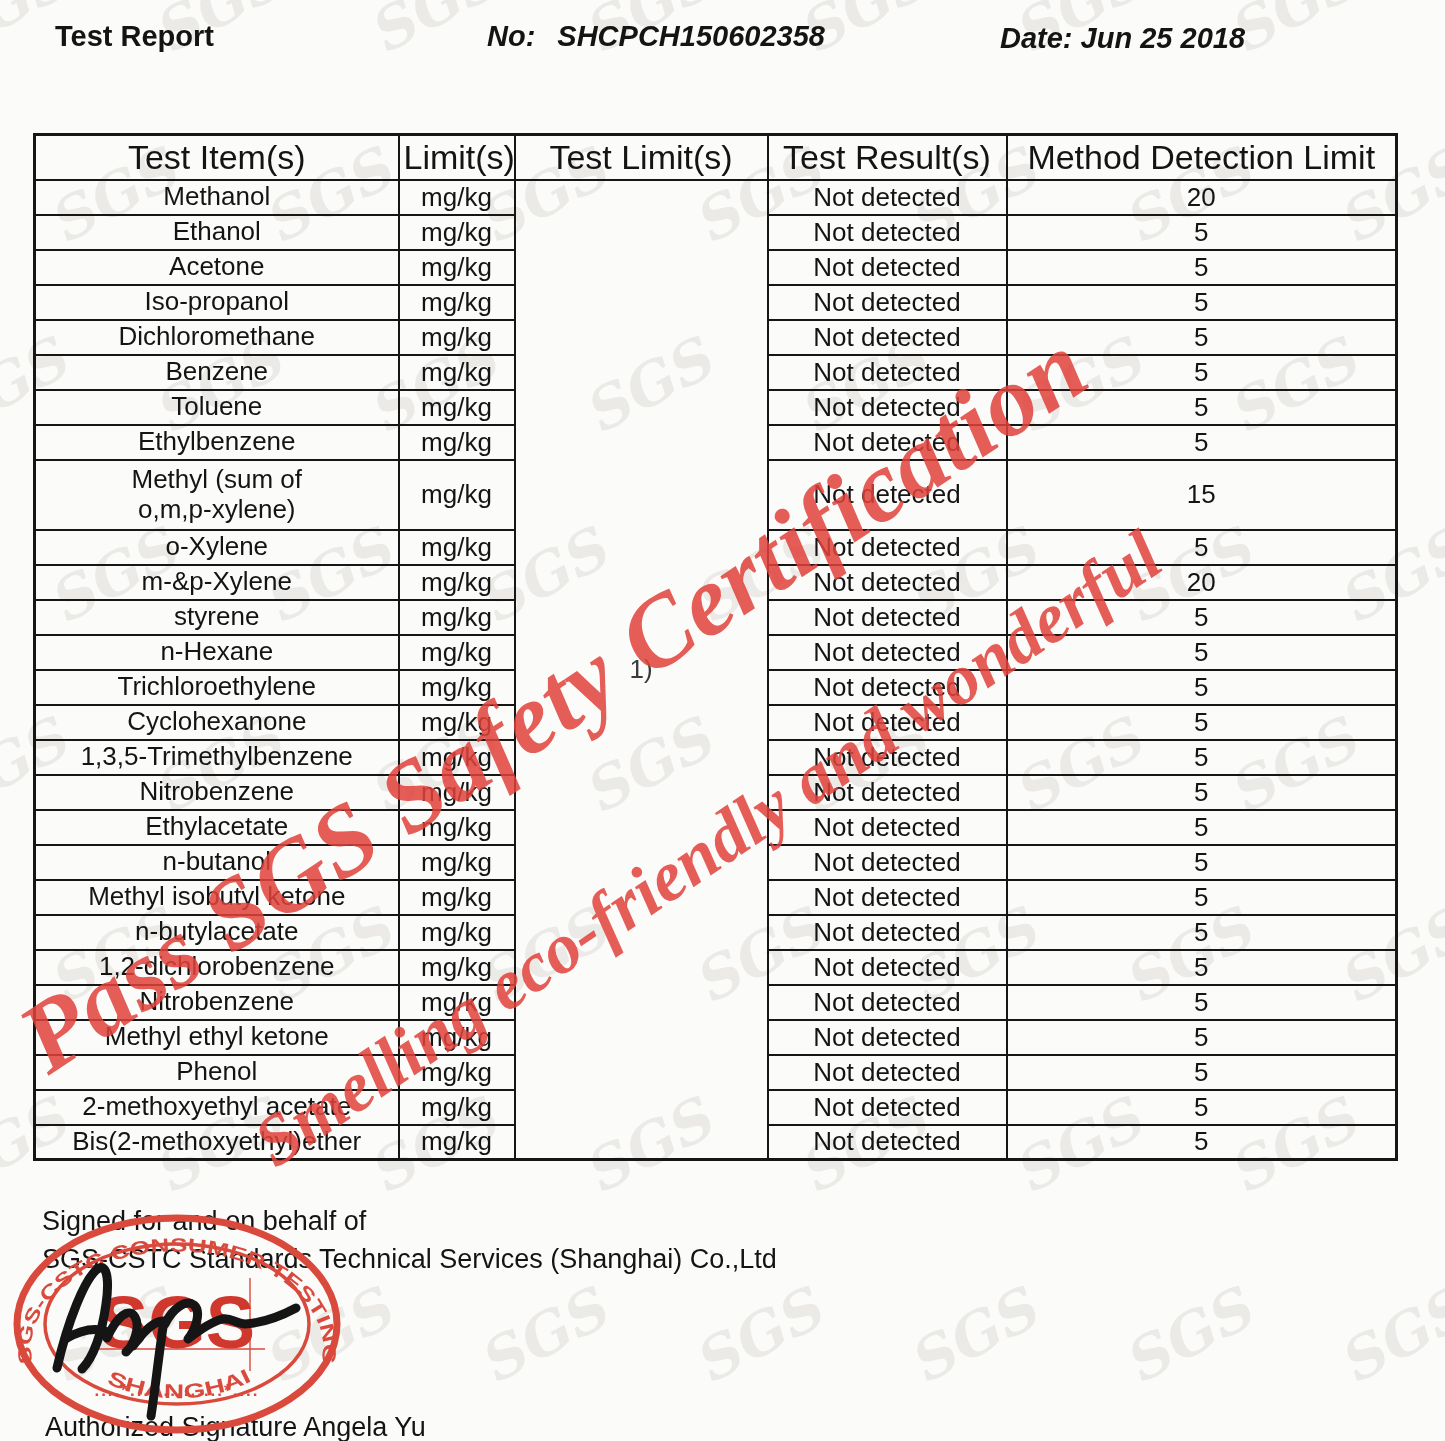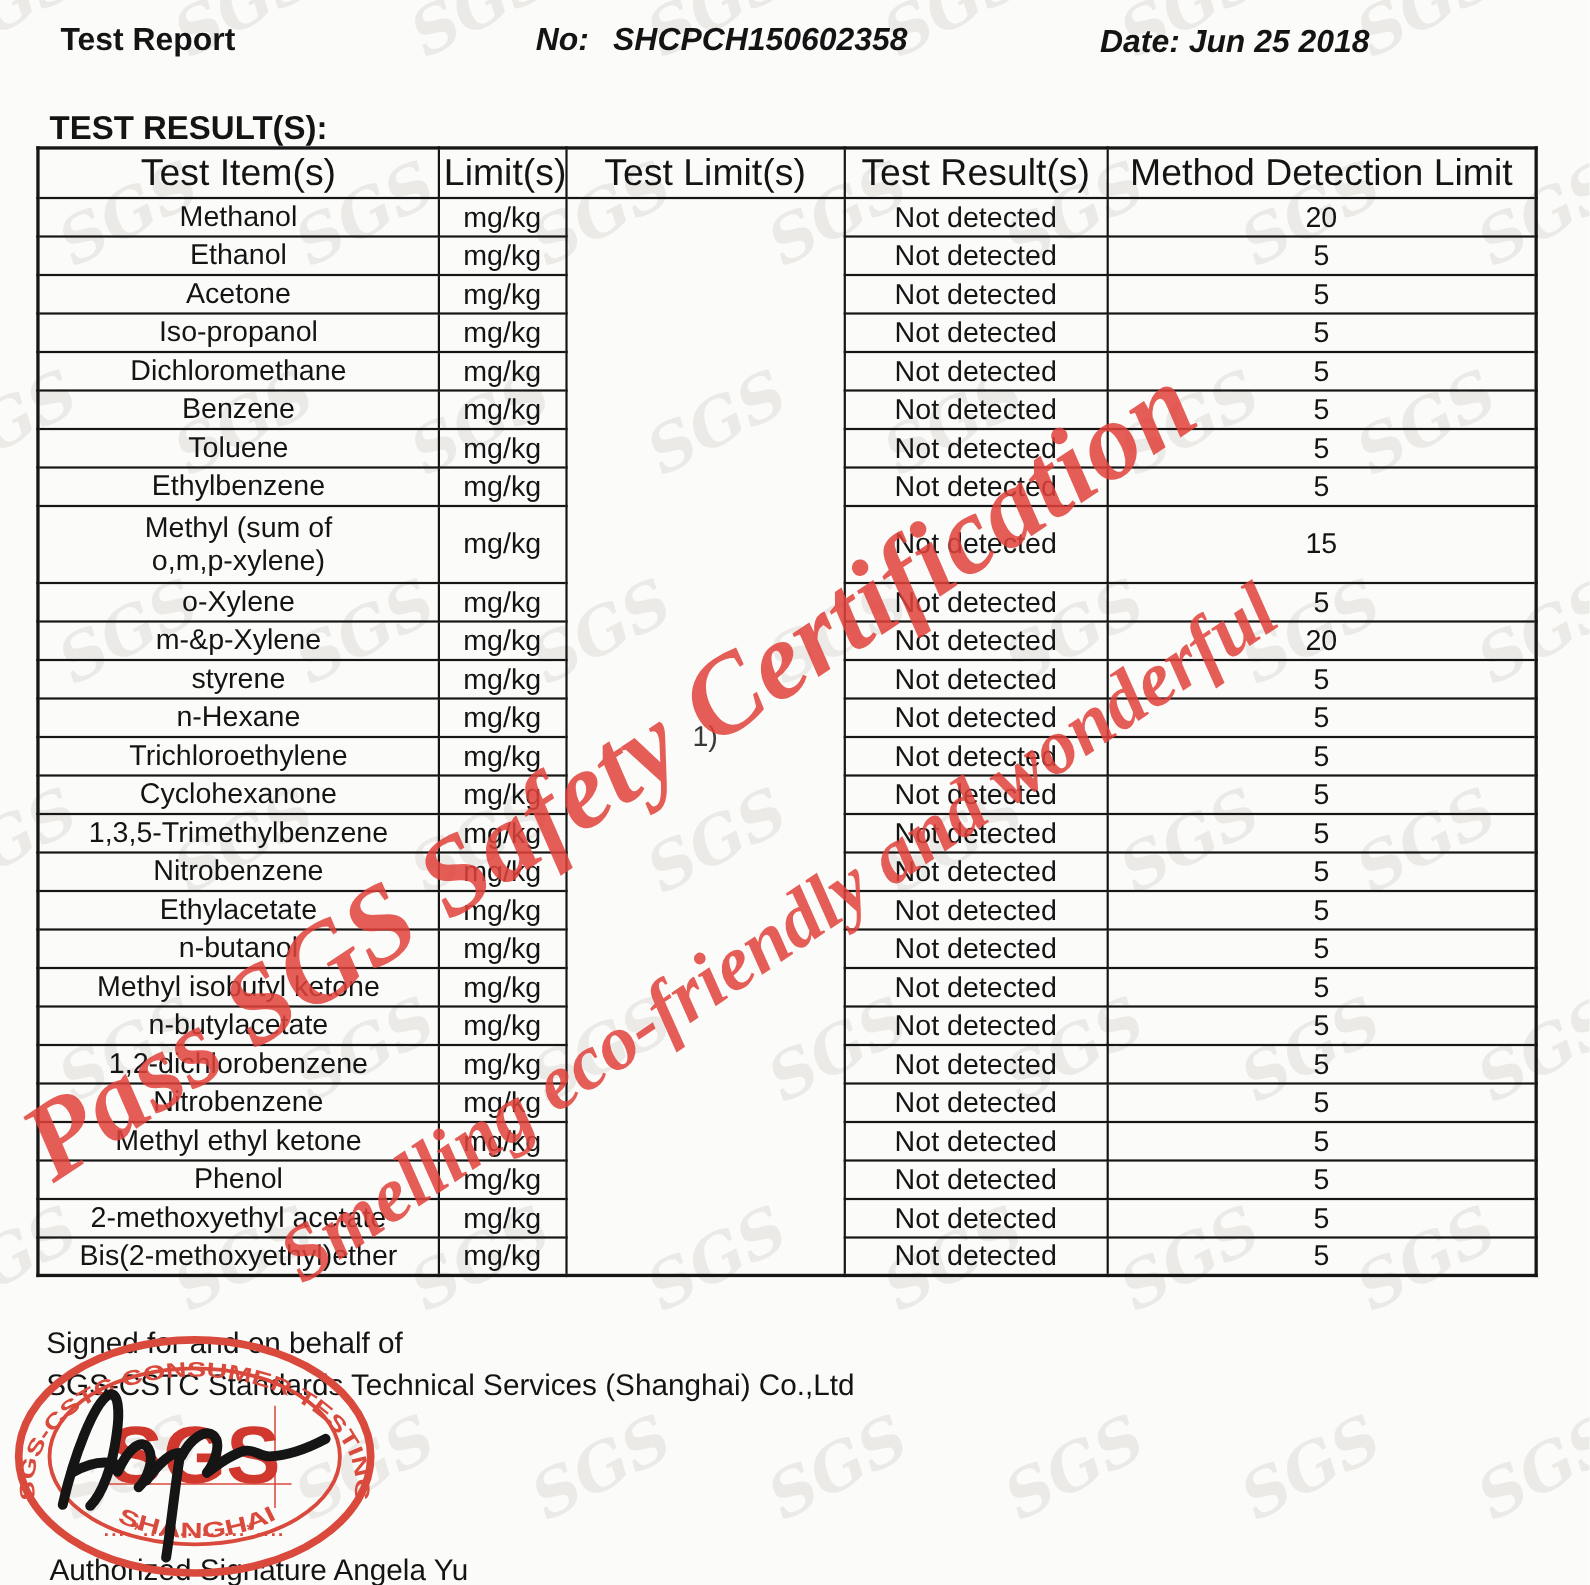--- a/index.html
+++ b/index.html
@@ -118,21 +118,20 @@
 
   <div class="hdr hdr-title">Test Report</div>
   <div class="hdr hdr-no">
     <span>No:</span><span class="num">SHCPCH150602358</span>
   </div>
   <div class="hdr hdr-date">
     <span>Date:</span>
     <span>Jun 25 2018</span>
   </div>
 
-  <div class="section-title">TEST RESULT(S):</div>
 
   <table class="report-table">
     <colgroup>
       <col style="width:364px">
         <col style="width:116px">
         <col style="width:253px">
       <col style="width:239px">
         <col style="width:390px">
     </colgroup>
     <thead>

